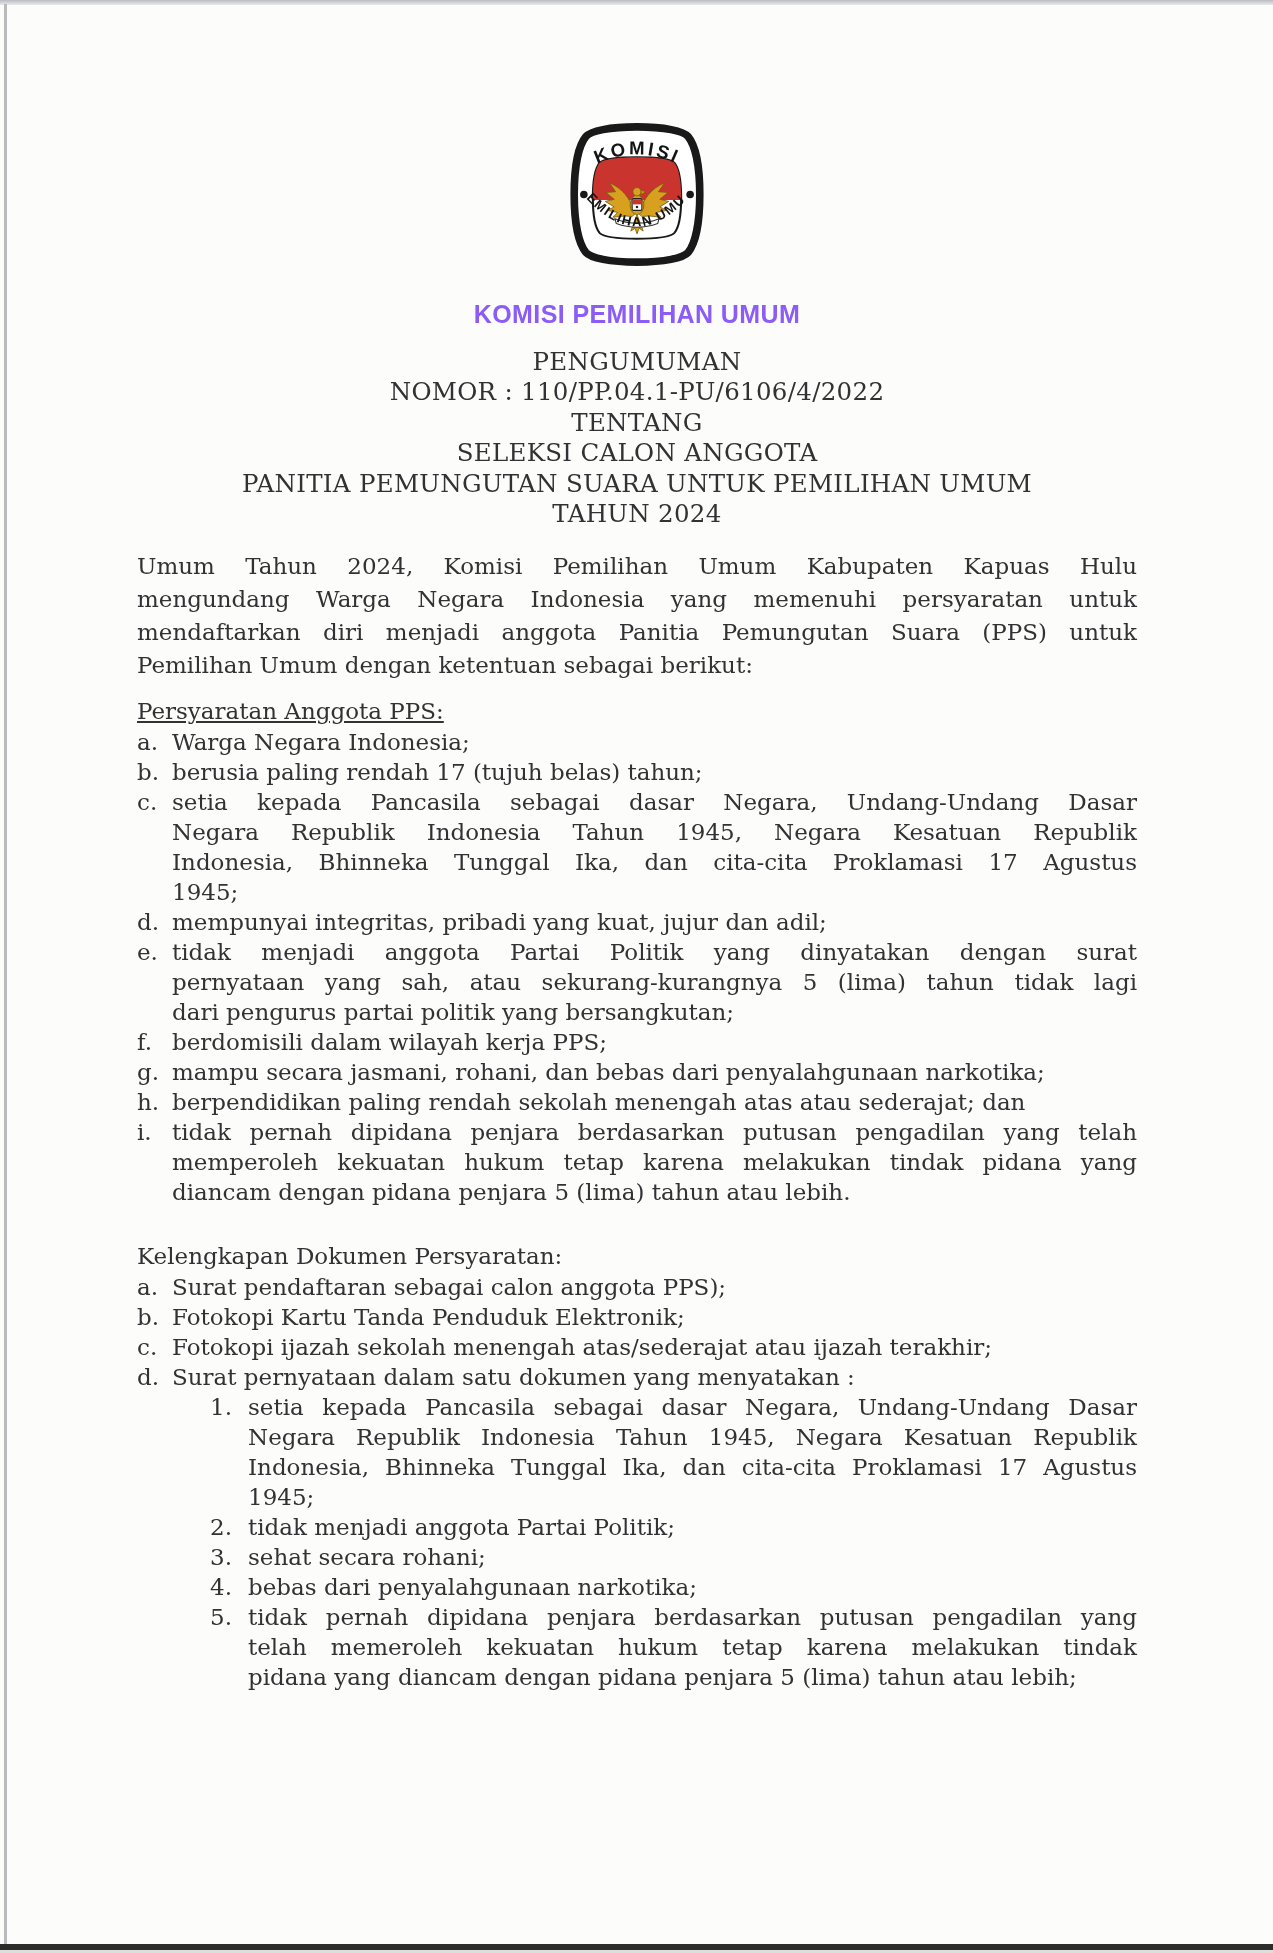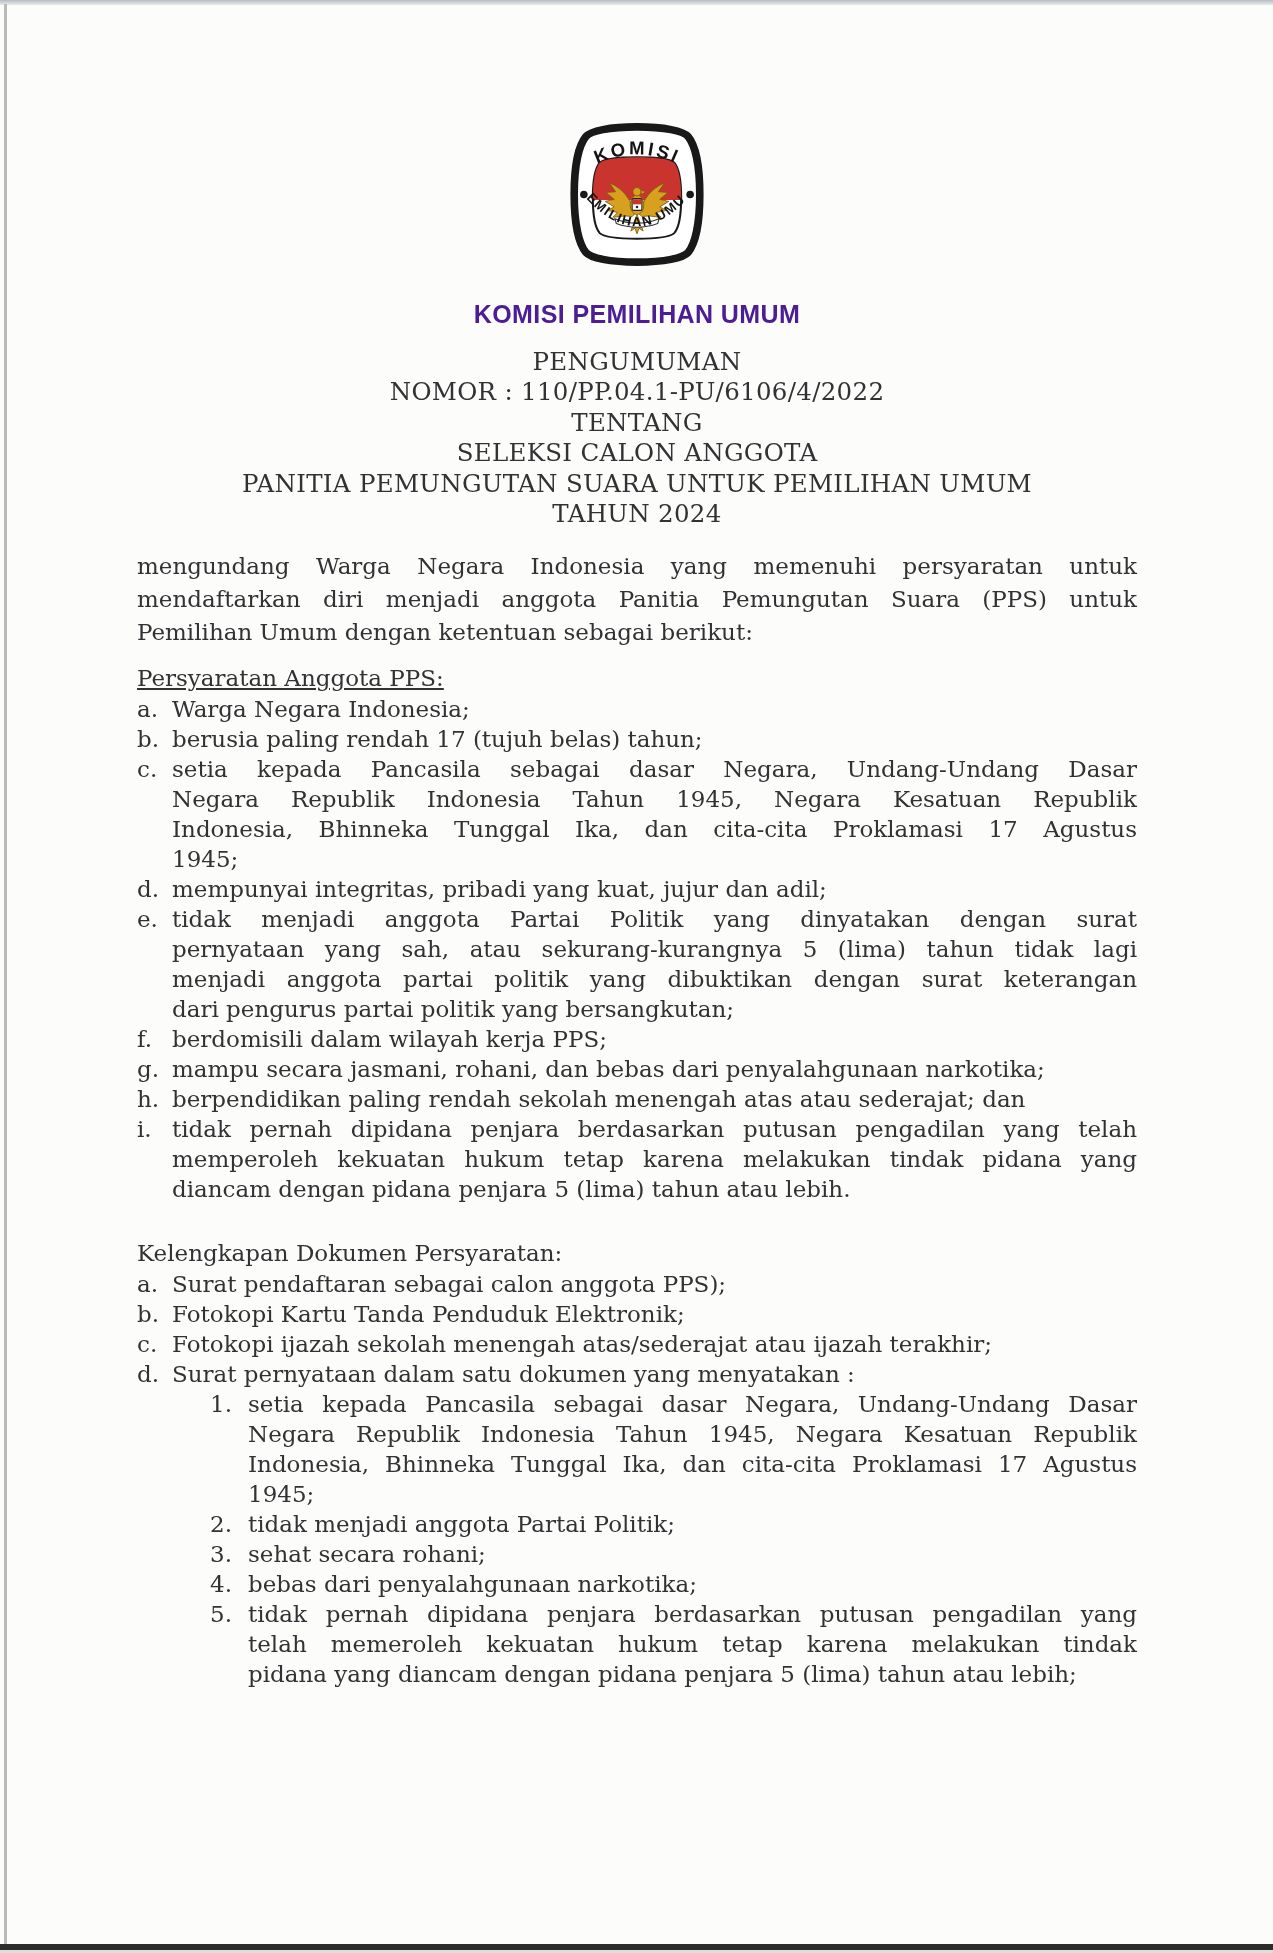--- a/index.html
+++ b/index.html
@@ -22,21 +22,21 @@
   .content{position:absolute;left:137px;top:0;width:1000px;}
 
   .logo-wrap{margin:122px auto 0;width:138px;height:145px;}
   .logo-top-text{font-family:"Liberation Sans",sans-serif;font-weight:800;
     font-size:27px;letter-spacing:4px;fill:#141414;}
   .logo-bot-text{font-family:"Liberation Sans",sans-serif;font-weight:800;
     font-size:19px;letter-spacing:2.5px;fill:#141414;}
 
   .org-block{margin-top:30px;text-align:center;
     font-family:"Liberation Sans",sans-serif;font-weight:700;
-    font-size:25px;line-height:34px;color:#4c1d95;letter-spacing:.4px;}
+    font-size:25px;line-height:34px;color:#8b5cf6;letter-spacing:.4px;}
 
   .title-block{margin-top:16px;text-align:center;
     font-size:24.5px;line-height:30.4px;letter-spacing:.3px;}
 
   .intro{margin-top:21px;font-size:23px;line-height:33px;}
 
   .section-heading{font-size:23px;line-height:31px;}
   .sec1 .section-heading{margin-top:14px;text-decoration:underline;}
   .sec2 .section-heading{margin-top:34px;}
 
@@ -103,20 +103,21 @@
     <div class="title-block">
       <div>PENGUMUMAN</div>
       <div>NOMOR : 110/PP.04.1-PU/6106/4/2022</div>
       <div>TENTANG</div>
       <div>SELEKSI CALON ANGGOTA</div>
       <div>PANITIA PEMUNGUTAN SUARA UNTUK PEMILIHAN UMUM</div>
       <div>TAHUN 2024</div>
     </div>
 
     <div class="intro">
+        <div class="jline">Umum Tahun 2024, Komisi Pemilihan Umum Kabupaten Kapuas Hulu</div>
         <div class="jline">mengundang Warga Negara Indonesia yang memenuhi persyaratan untuk</div>
         <div class="jline">mendaftarkan diri menjadi anggota Panitia Pemungutan Suara (PPS) untuk</div>
         <div class="jline last">Pemilihan Umum dengan ketentuan sebagai berikut:</div>
       </div>
 
     <div class="sec1">
       <div class="section-heading">Persyaratan Anggota PPS:</div>
       <div class="doc-list">
           <div class="list-item">
             <span class="marker">a.</span>
@@ -143,21 +144,20 @@
             <span class="marker">d.</span>
             <div class="item-lines">
               <div class="jline last">mempunyai integritas, pribadi yang kuat, jujur dan adil;</div>
             </div>
           </div>
           <div class="list-item">
             <span class="marker">e.</span>
             <div class="item-lines">
               <div class="jline">tidak menjadi anggota Partai Politik yang dinyatakan dengan surat</div>
               <div class="jline">pernyataan yang sah, atau sekurang-kurangnya 5 (lima) tahun tidak lagi</div>
-              <div class="jline">menjadi anggota partai politik yang dibuktikan dengan surat keterangan</div>
               <div class="jline last">dari pengurus partai politik yang bersangkutan;</div>
             </div>
           </div>
           <div class="list-item">
             <span class="marker">f.</span>
             <div class="item-lines">
               <div class="jline last">berdomisili dalam wilayah kerja PPS;</div>
             </div>
           </div>
           <div class="list-item">

